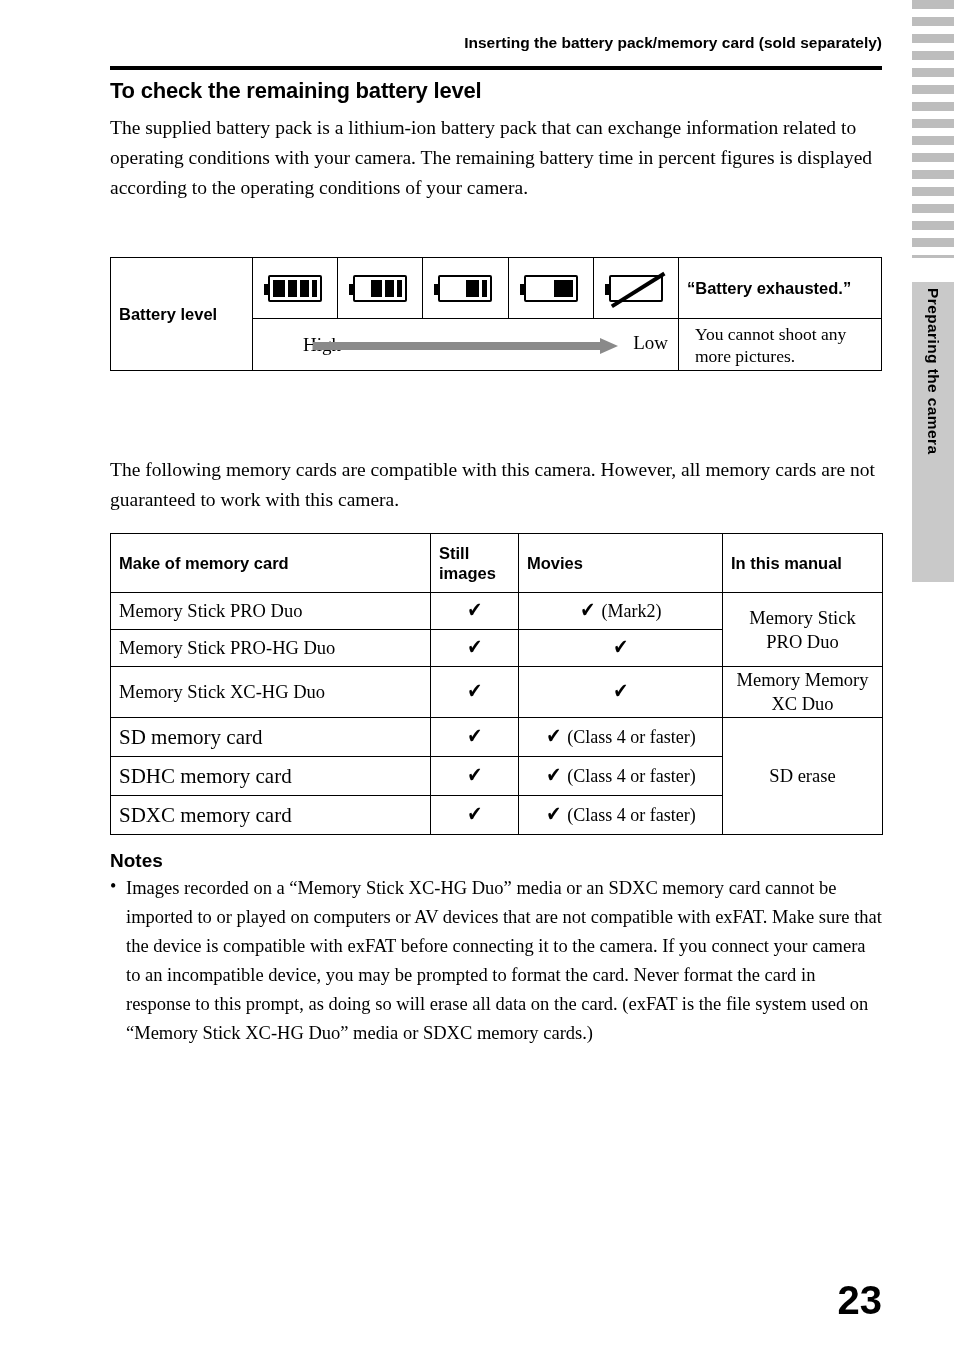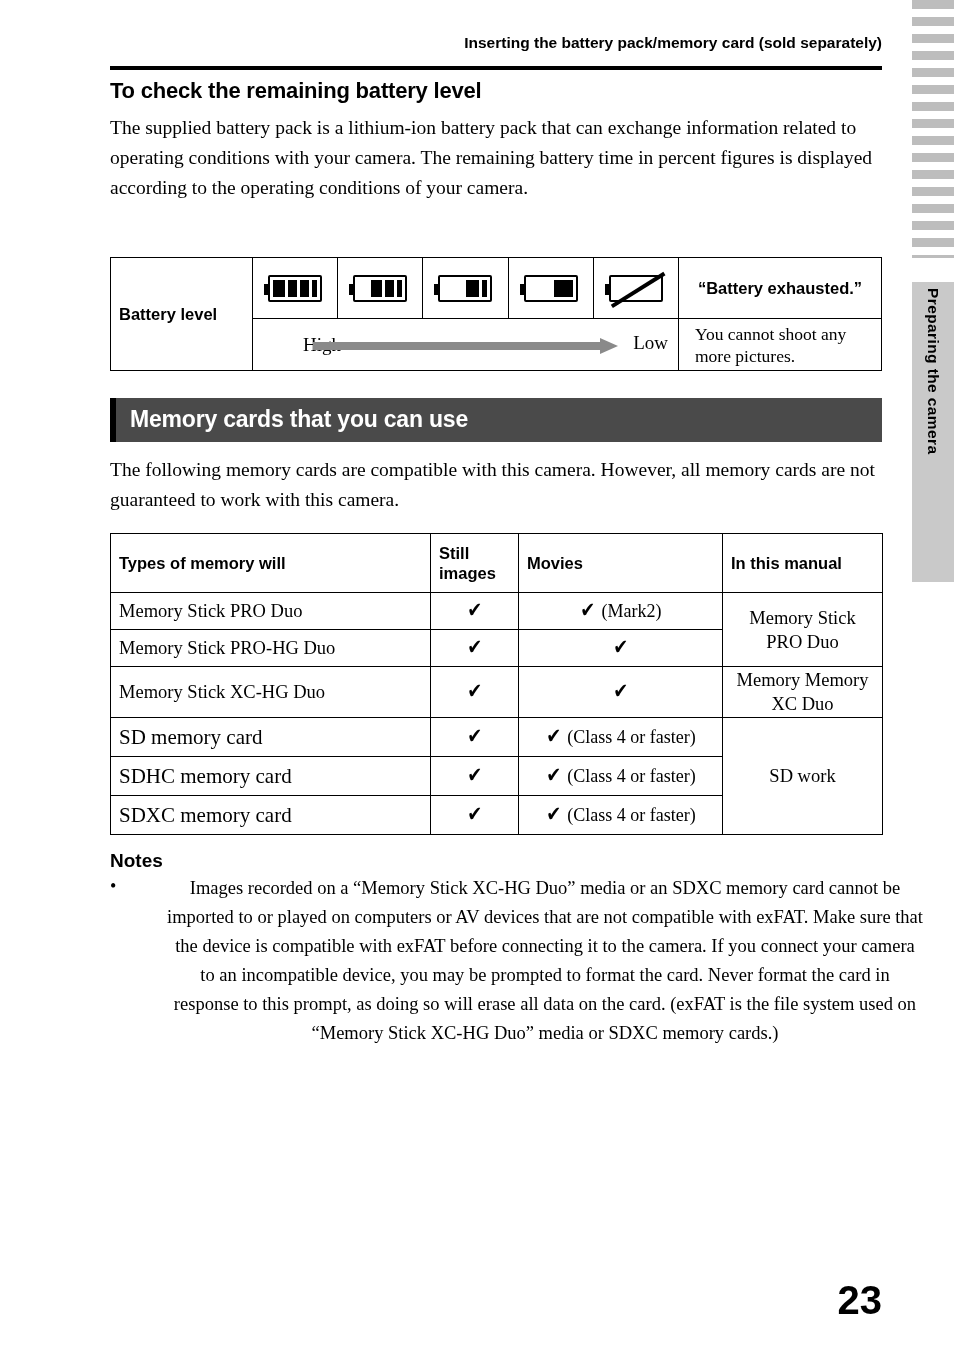--- a/index.html
+++ b/index.html
@@ -134,21 +134,21 @@
   .bat-lowrow td {
     height: 45px;
   }
   .bat-exh {
     width: 186px;
     font-family: "Liberation Sans", sans-serif;
     font-weight: bold;
     font-size: 16.5px;
     padding: 4px 8px !important;
     line-height: 21px;
-    text-align: center;
+    text-align: left;
   }
   .bat-noshoot {
     font-family: "Liberation Serif", serif;
     font-size: 17.5px;
     line-height: 22px;
     padding: 3px 16px !important;
     text-align: left;
   }
   .highlow {
     position: relative;
@@ -341,22 +341,21 @@
     width: 12px;
     font-size: 18px;
   }
   #note-text {
     position: absolute;
     left: 126px;
     top: 874px;
     width: 758px;
     font-size: 18.5px;
     line-height: 29px;
-    text-align: center;
-    margin-left: 40px;
+    text-align: left;
   }
 
   
   .pageno {
     position: absolute;
     right: 72px;
     bottom: 22px;
     font-family: "Liberation Sans", sans-serif;
     font-weight: bold;
     font-size: 40px;
@@ -423,36 +422,33 @@
                 <span class="tip"></span>
           </span>
           <span class="hl-low">Low</span>
         </div>
       </td>
       <td class="bat-noshoot">You cannot shoot any more pictures.</td>
     </tr>
   </tbody>
     </table>
 
-  <div class="banner">
-    <span>Memory cards that you can use</span>
-  </div>
 
   <div class="para" id="cards-para">The following memory cards are compatible with this camera. However, all memory cards are not guaranteed to work with this camera.</div>
 
   <table class="card-table">
     <colgroup>
       <col class="col-type">
         <col class="col-still">
         <col class="col-mov">
         <col class="col-man">
     </colgroup>
     <thead>
       <tr>
-        <th>Types of memory will</th>
+        <th>Make of memory card</th>
         <th>Still images</th>
         <th>Movies</th>
         <th>In this manual</th>
       </tr>
     </thead>
     <tbody>
       <tr>
         <td class="type">Memory Stick PRO Duo</td>
         <td class="ctr"><span class="chk">✔</span></td>
         <td class="mov-cell"><span class="chk">✔</span> <span class="note">(Mark2)</span></td>
@@ -466,21 +462,21 @@
       <tr>
         <td class="type" style="height:50px">Memory Stick XC-HG Duo</td>
         <td class="ctr"><span class="chk">✔</span></td>
         <td class="mov-cell"><span class="chk">✔</span> <span class="note"></span></td>
         <td class="manual">Memory Memory XC Duo</td>
       </tr>
       <tr>
         <td class="type big" style="height:38px">SD memory card</td>
         <td class="ctr"><span class="chk">✔</span></td>
         <td class="mov-cell"><span class="chk">✔</span> <span class="note">(Class 4 or faster)</span></td>
-        <td class="manual" rowspan="3">SD work</td>
+        <td class="manual" rowspan="3">SD erase</td>
       </tr>
       <tr>
         <td class="type big" style="height:38px">SDHC memory card</td>
         <td class="ctr"><span class="chk">✔</span></td>
         <td class="mov-cell"><span class="chk">✔</span> <span class="note">(Class 4 or faster)</span></td>
       </tr>
       <tr>
         <td class="type big" style="height:38px">SDXC memory card</td>
         <td class="ctr"><span class="chk">✔</span></td>
         <td class="mov-cell"><span class="chk">✔</span> <span class="note">(Class 4 or faster)</span></td>

